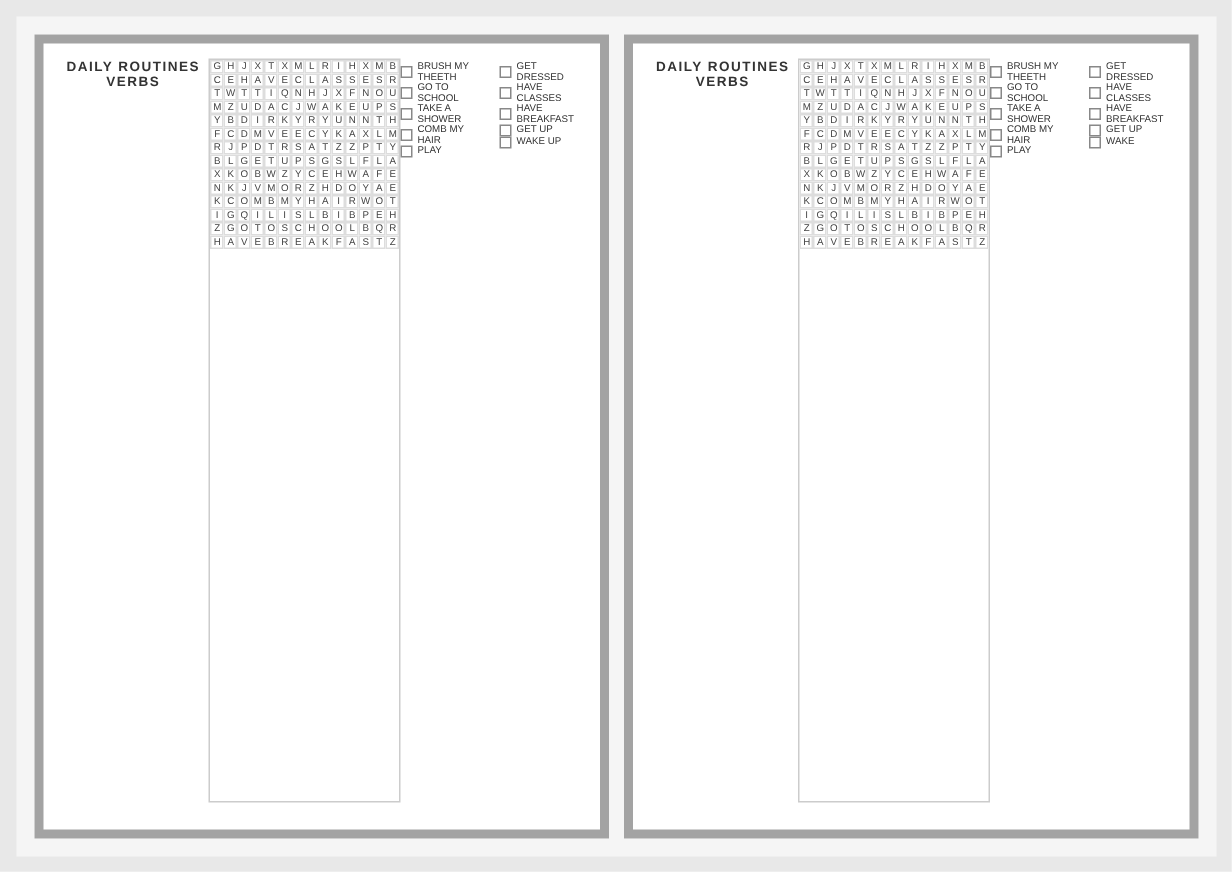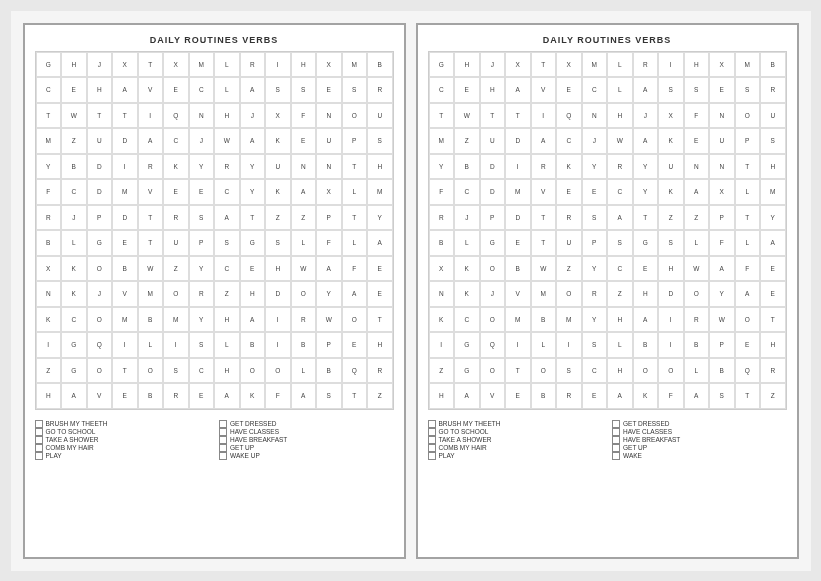--- a/index.html
+++ b/index.html
@@ -17,24 +17,24 @@
       background: #f5f5f5;
       width: 800px;
       height: 560px;
       display: flex;
       gap: 10px;
       padding: 12px;
     }
     .panel {
       flex: 1;
       background: white;
-      border: 2px solid #a3a3a3;
+      border: 6px solid #a3a3a3;
       padding: 10px;
       display: flex;
-      flex-direction: column;
+      flex-direction: row;
     }
     .panel-title {
       text-align: center;
       font-size: 9px;
       font-weight: bold;
       letter-spacing: 1px;
       margin-bottom: 6px;
       color: #333;
     }
     .grid-container {

